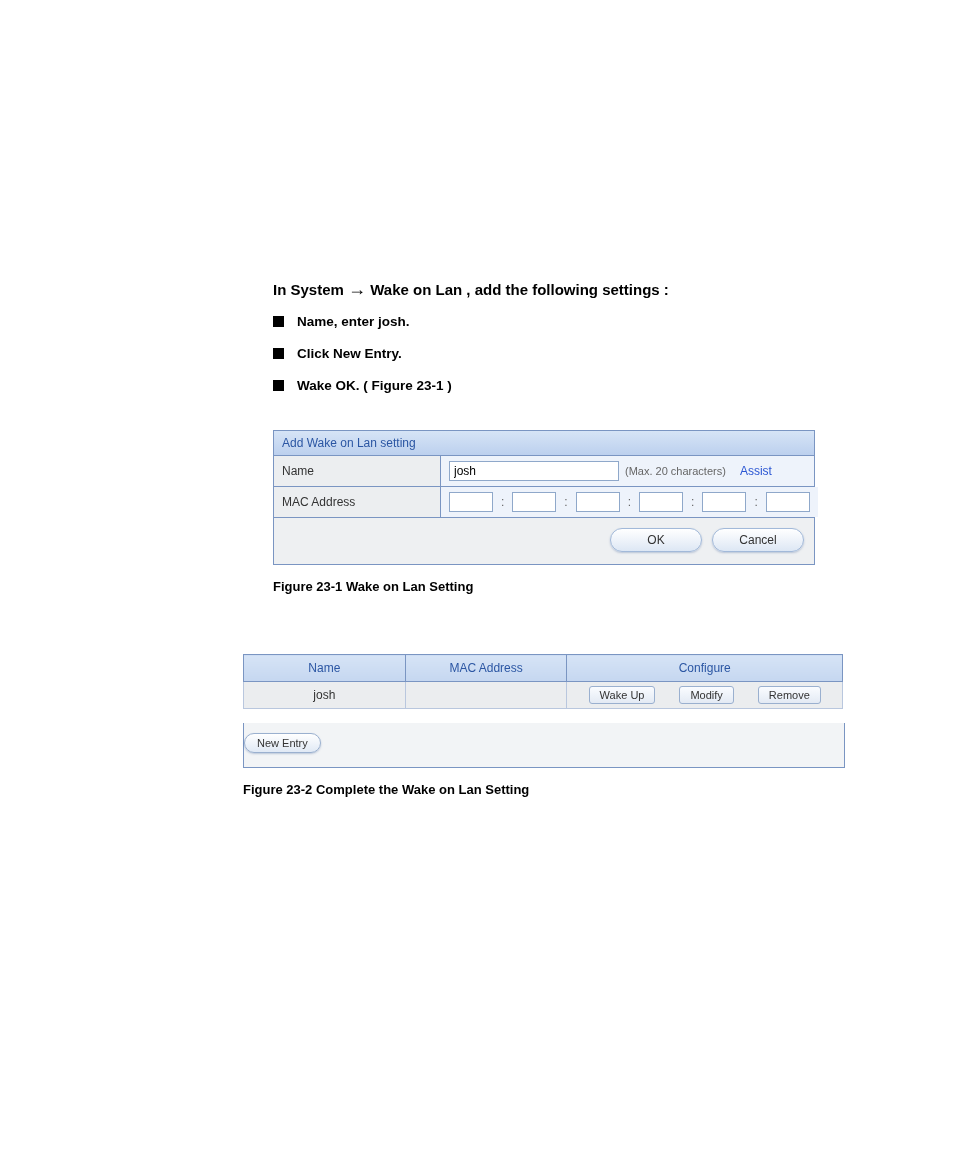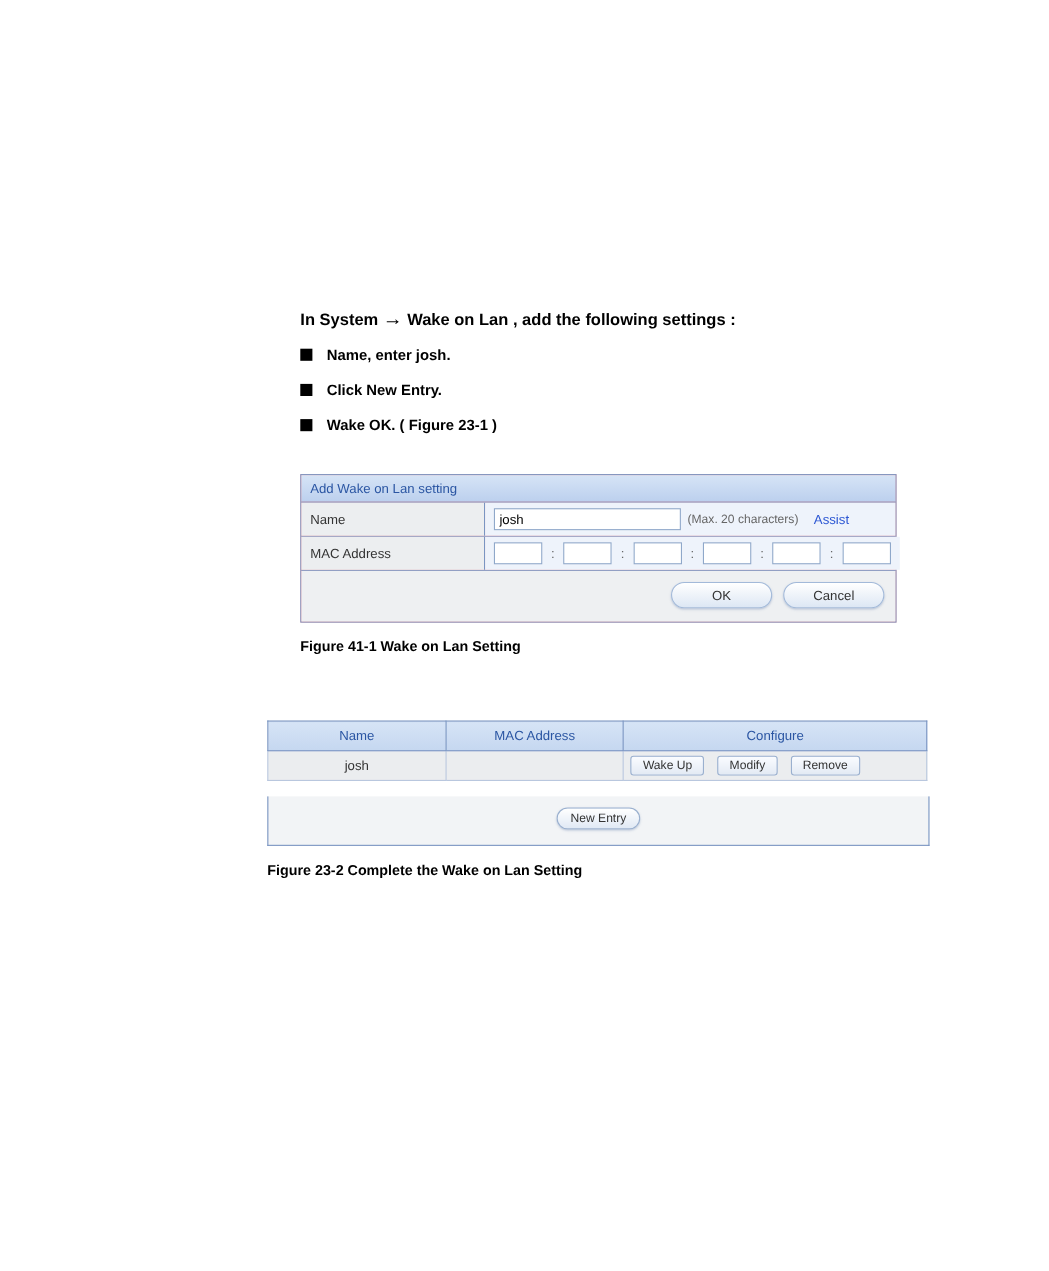--- a/index.html
+++ b/index.html
@@ -23,23 +23,23 @@
   .hint{color:#666;font-size:11px;margin-left:0;}
   .link{color:#2b56d3;cursor:pointer;margin-left:8px;}
   .sep{color:#666;padding:0 2px;}
   .panel-actions{background:#eef0f2;padding:10px 10px 12px 0;display:flex;justify-content:flex-end;gap:10px;}
   .btn{display:inline-block;min-width:62px;text-align:center;font-size:12px;color:#333;padding:4px 14px;border:1px solid #a2b9d9;border-radius:12px;background:linear-gradient(#ffffff,#dde7f4);cursor:pointer;box-shadow:0 1px 2px rgba(80,110,160,.35);}
   .caption{font-weight:bold;font-size:13px;margin:0 0 60px 70px;}
   
   .tbl{width:600px;margin:0 0 14px 40px;border:1px solid #7a95c2;font-size:12px;border-collapse:collapse;background:#f2f4f6;}
   .tbl th{background:linear-gradient(#d6e4f6,#c5d7f0);color:#2b56a3;font-weight:normal;padding:6px 4px;border:1px solid #7a95c2;}
   .tbl td{padding:4px 6px;border:1px solid #b9c7de;text-align:center;color:#333;background:#ebedef;}
-  .cfg-cell{display:flex;gap:12px;}
+  .cfg-cell{display:flex;justify-content:center;gap:24px;}
   .mini-btn{font-size:11px;padding:2px 10px;border:1px solid #9ab0cf;background:linear-gradient(#fafcff,#e3eaf4);border-radius:3px;cursor:pointer;color:#333;}
-  .tbl-footer{width:600px;margin:0 0 14px 40px;background:#f2f4f6;border-left:1px solid #7a95c2;border-right:1px solid #7a95c2;border-bottom:1px solid #7a95c2;padding:10px 0 14px;text-align:center;}
+  .tbl-footer{width:600px;margin:0 0 14px 40px;background:#f2f4f6;border-left:1px solid #7a95c2;border-right:1px solid #7a95c2;border-bottom:1px solid #7a95c2;padding:10px 0 14px;text-align:left;}
   .new-entry-btn{display:inline-block;font-size:11px;padding:3px 12px;border:1px solid #9ab0cf;background:linear-gradient(#ffffff,#e0e9f5);border-radius:10px;cursor:pointer;box-shadow:0 1px 2px rgba(80,110,160,.35);color:#333;}
 </style>
 </head>
 <body>
 
 <div class="page">
   <div class="content">
 
     <p class="heading">
       <span>In System </span><span class="arrow">→</span><span> Wake on Lan , add the following settings :</span>
@@ -85,21 +85,21 @@
           <input type="text" class="mac-input" style="">
         </div>
       </div>
 
       <div class="panel-actions">
         <span class="btn">OK</span>
         <span class="btn">Cancel</span>
       </div>
     </div>
 
-    <p class="caption">Figure 41-1 Wake on Lan Setting</p>
+    <p class="caption">Figure 23-1 Wake on Lan Setting</p>
 
     <table class="tbl">
       <thead>
         <tr>
           <th style="width:27%">Name</th>
           <th style="width:27%">MAC Address</th>
           <th style="width:46%">Configure</th>
         </tr>
       </thead>
       <tbody>

